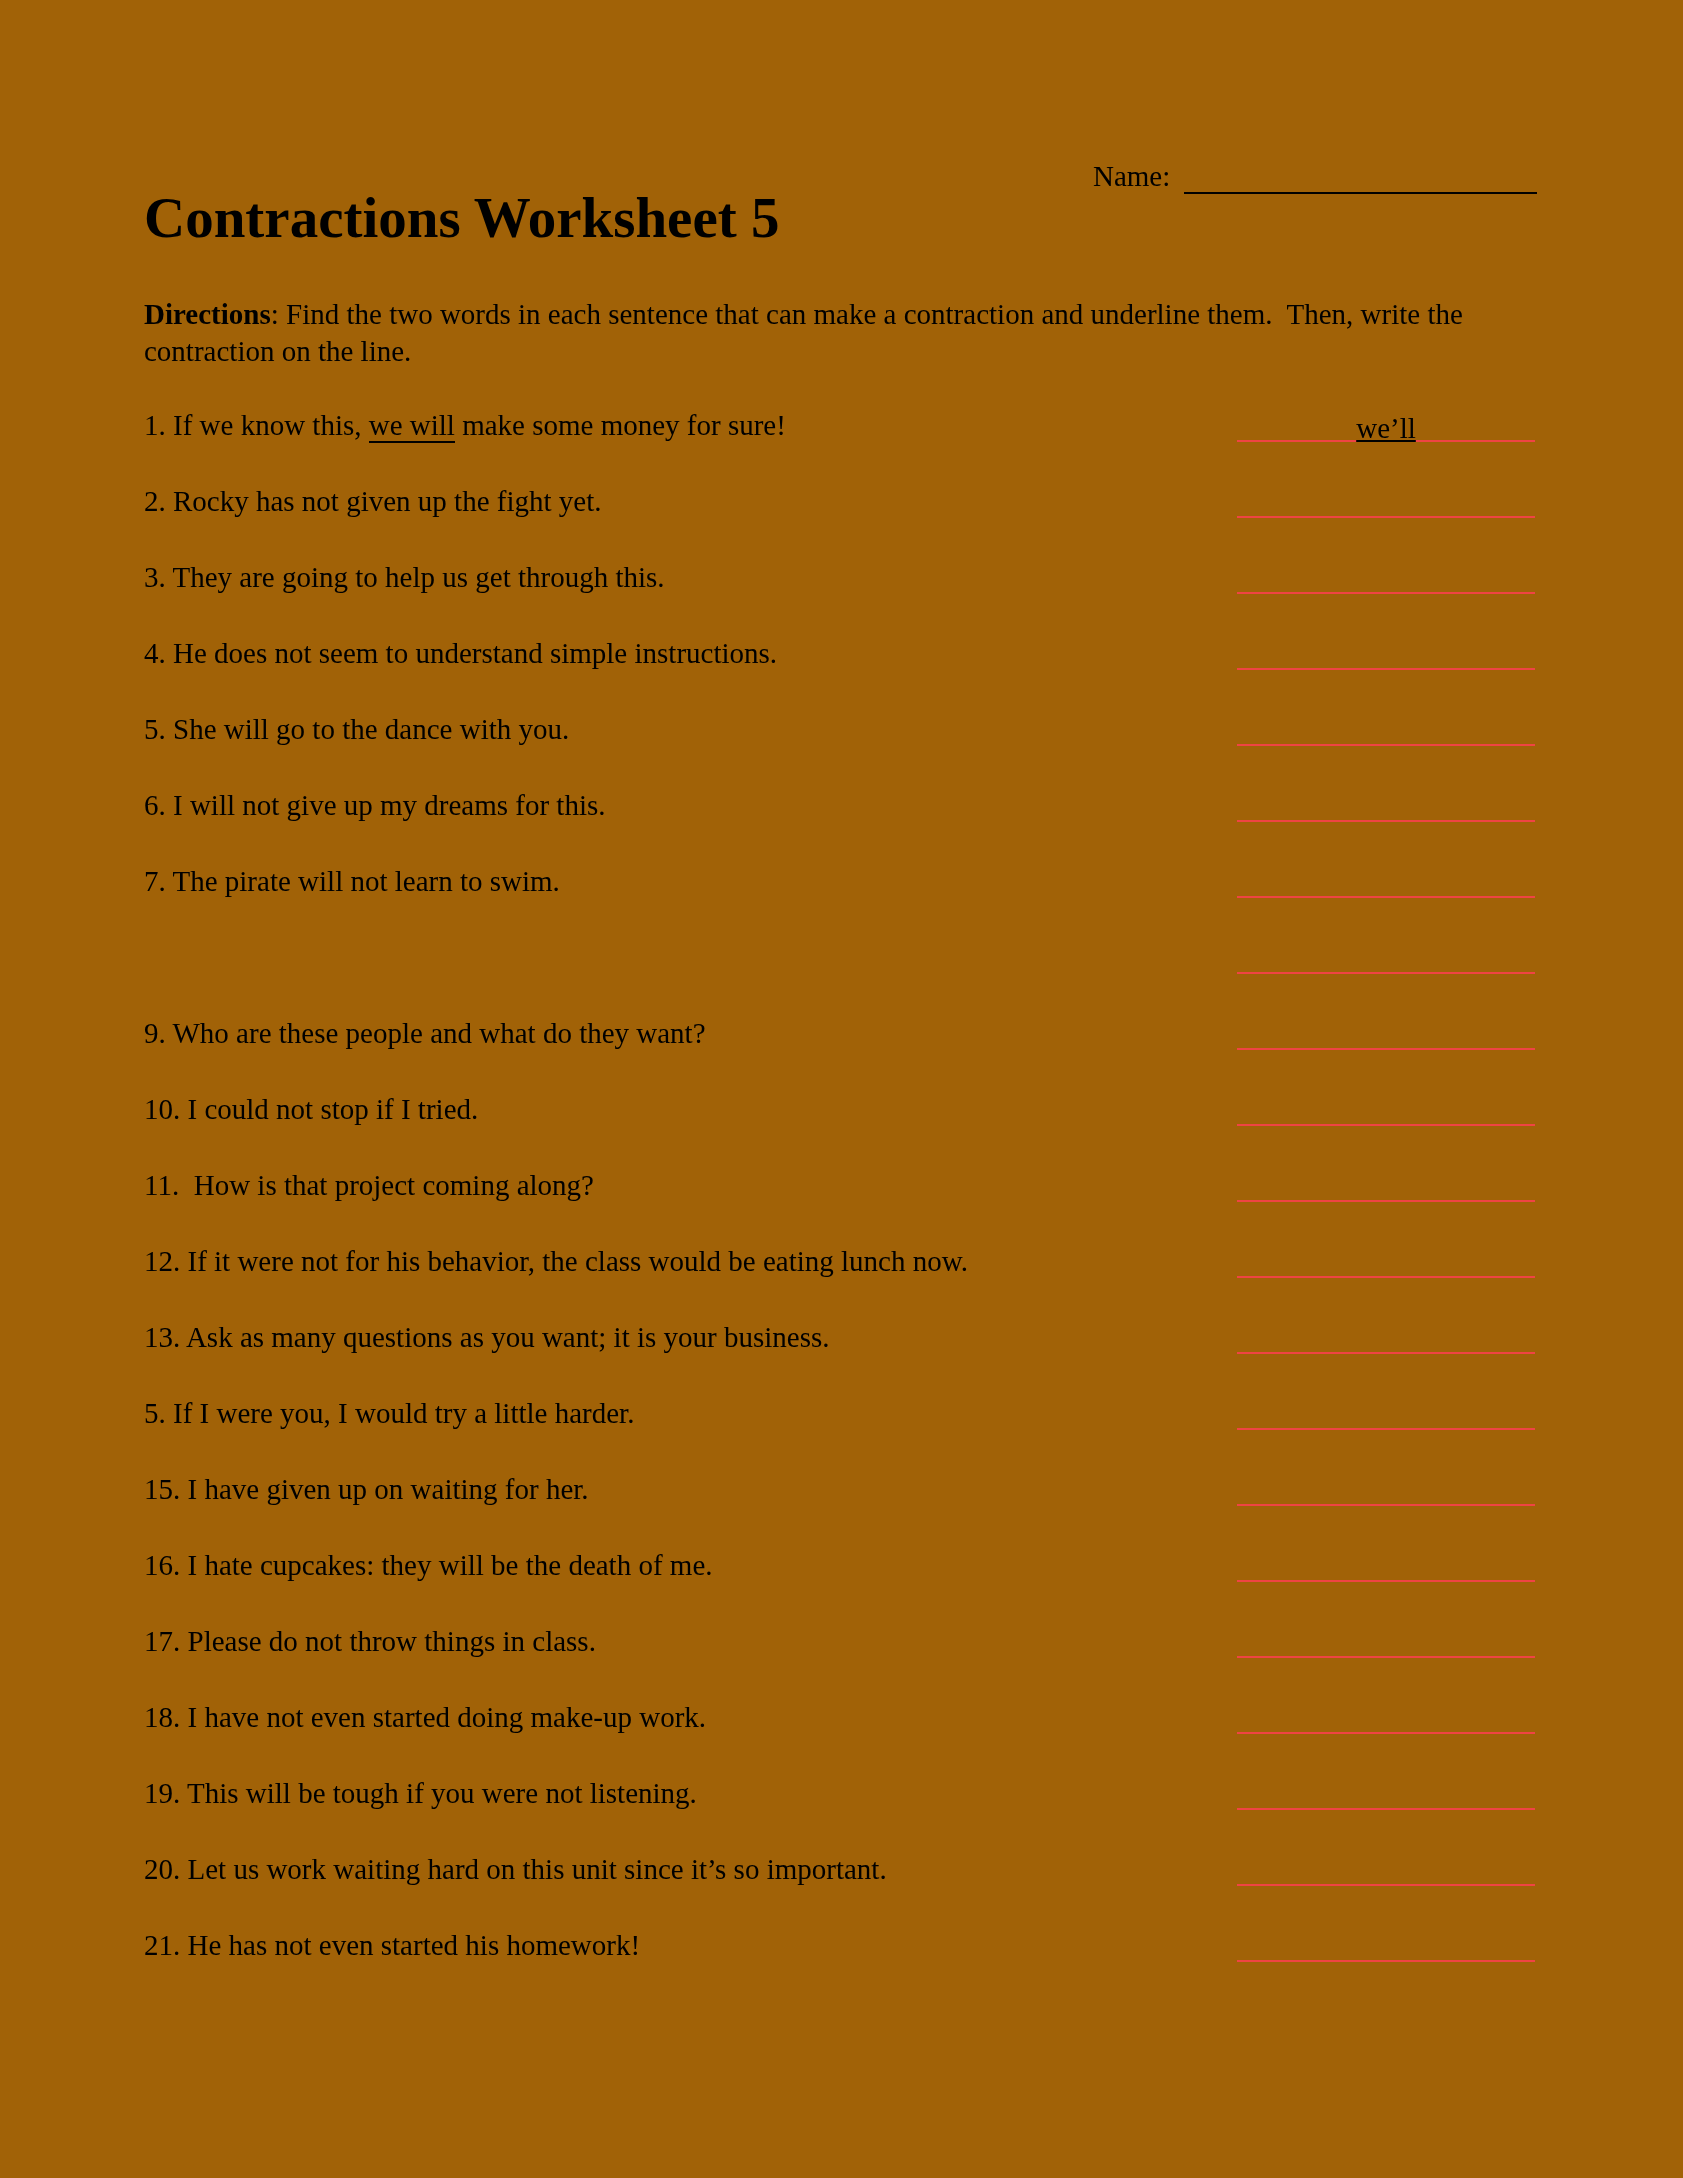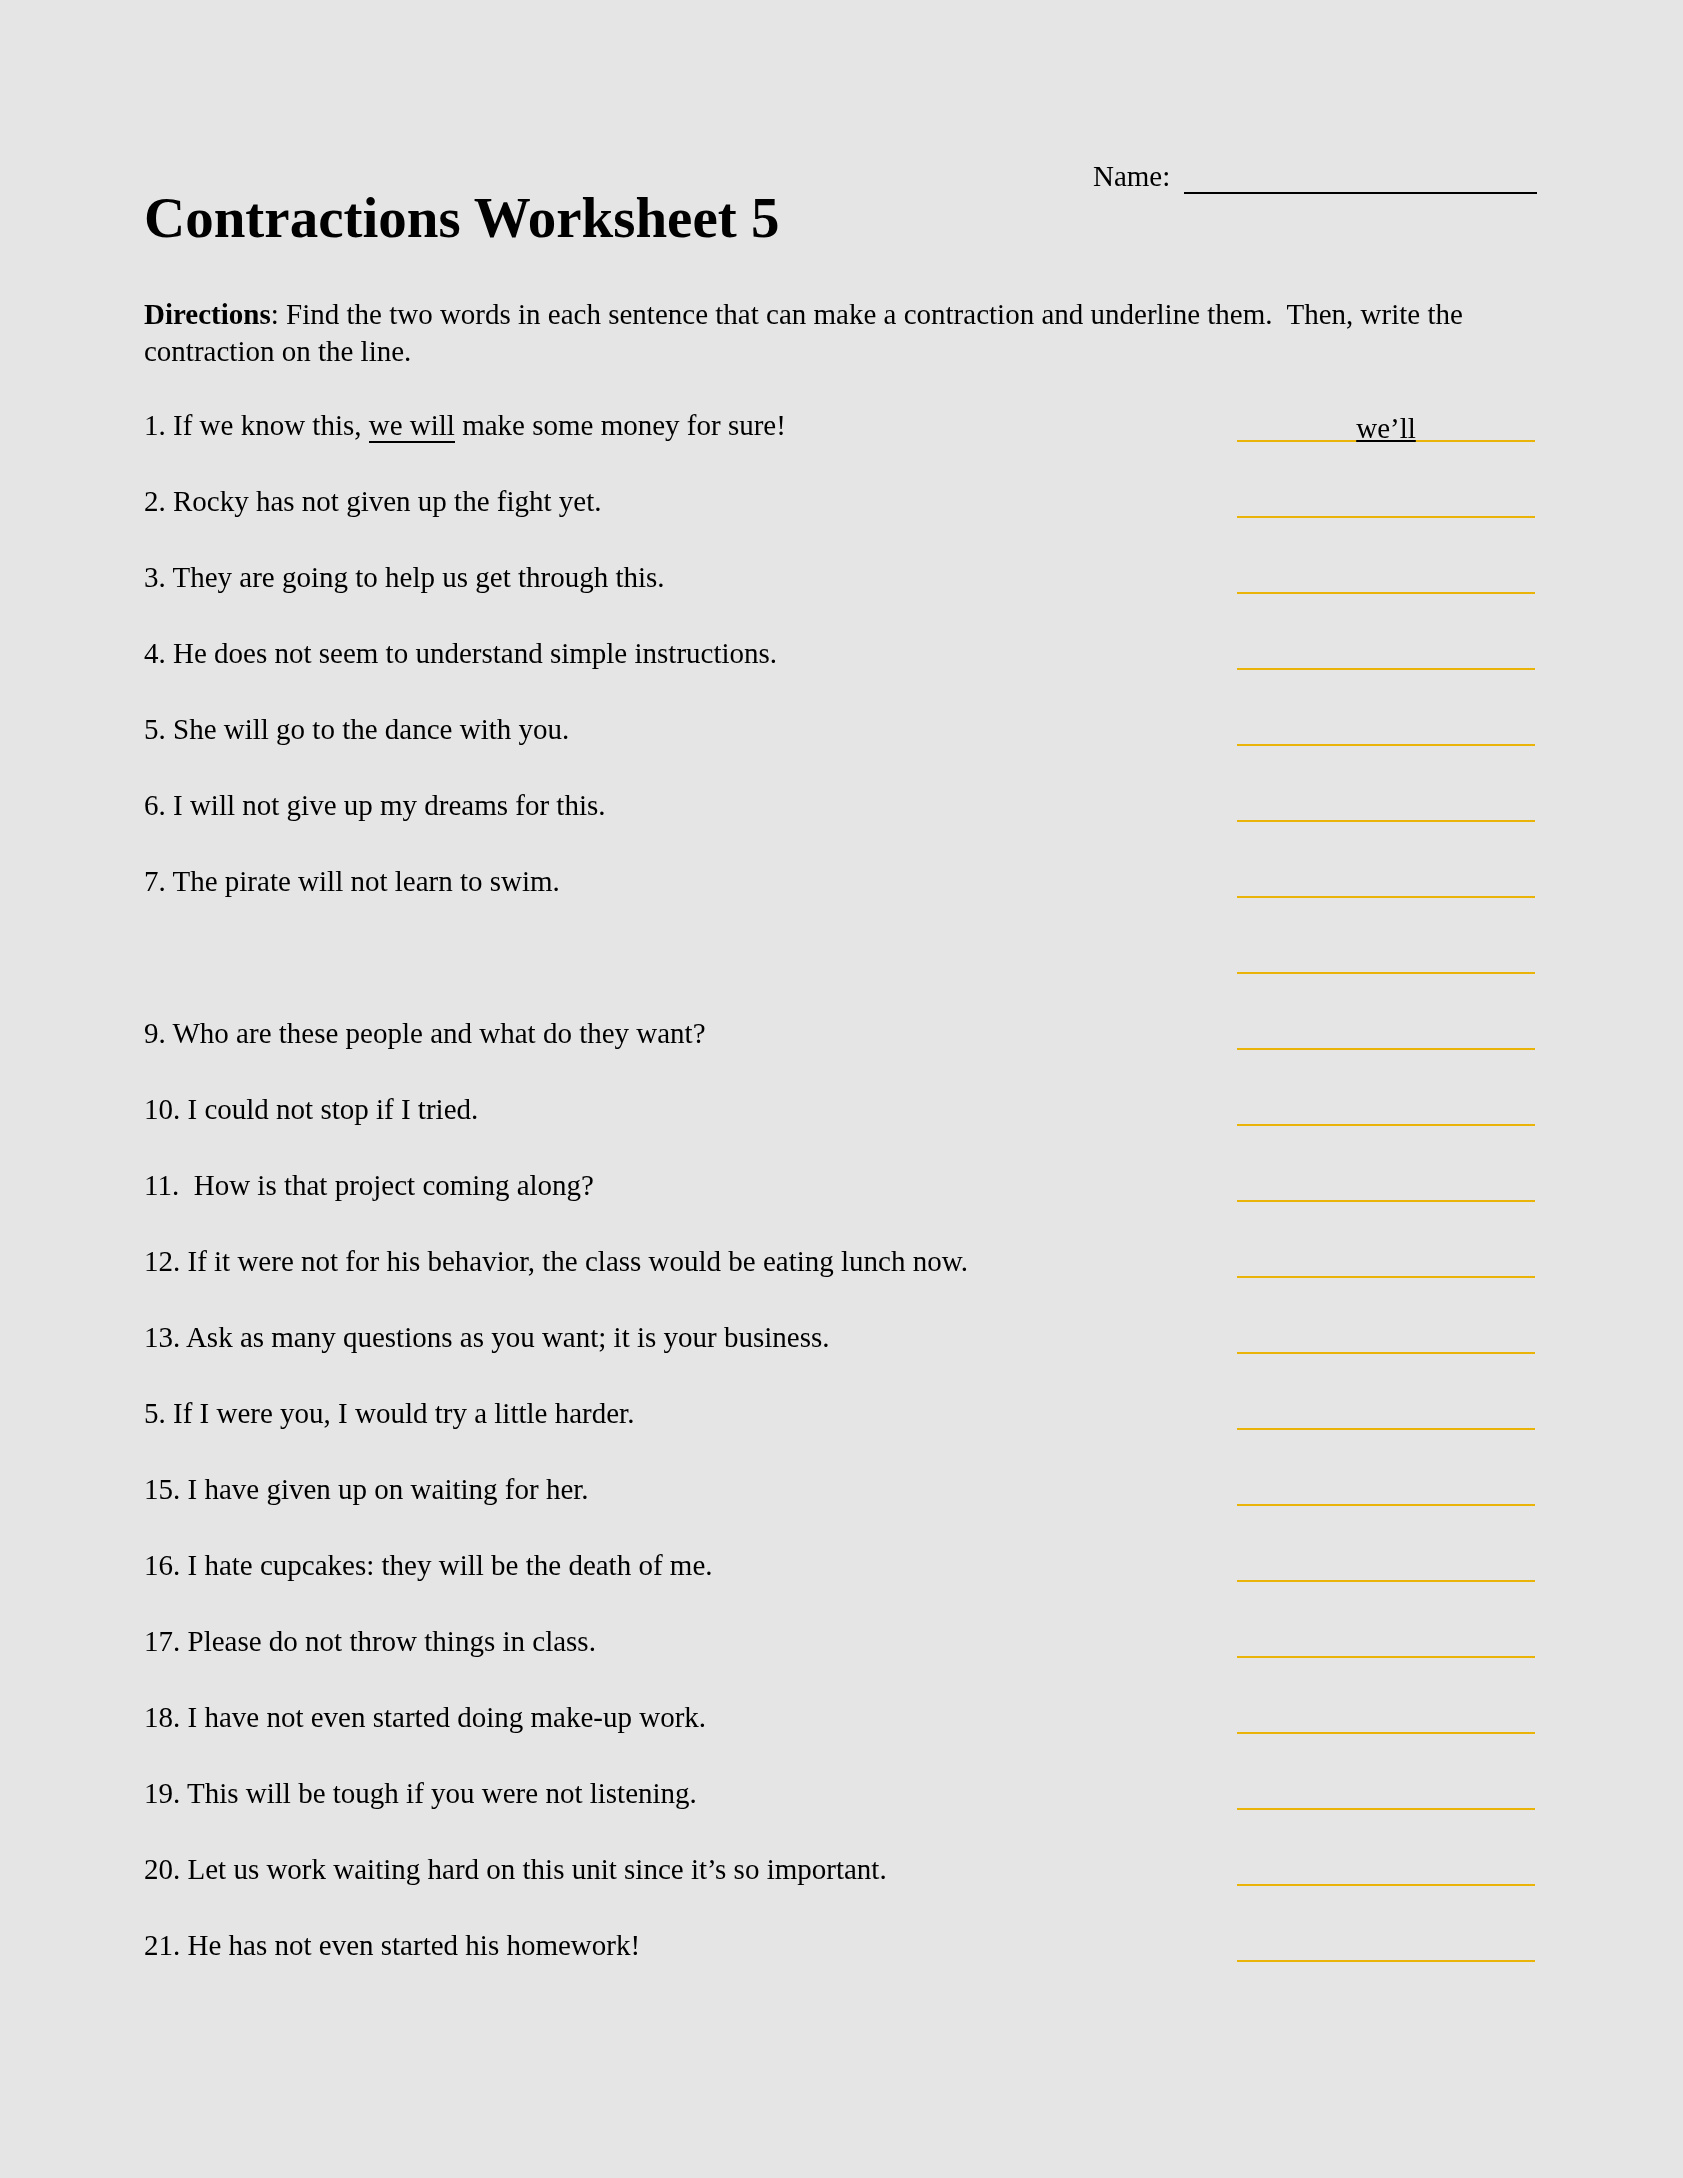--- a/index.html
+++ b/index.html
@@ -1,21 +1,21 @@
 <!DOCTYPE html>
 <html><head>
 <meta charset="utf-8">
 <style>
   html,body{margin:0;padding:0;background:#ffffff;}
   body{
     width:1683px;height:2178px;
     font-family:"Liberation Serif","DejaVu Serif",serif;
     color:#000;
   }
-  .page{position:relative;width:1683px;height:2178px;background:#e5e5e5;overflow:hidden;}
+  .page{position:relative;width:1683px;height:2178px;background:#a16207;overflow:hidden;}
 
   .name-row{
     position:absolute;left:1093px;top:158px;
     display:flex;align-items:flex-end;
     font-size:29px;line-height:36px;
   }
   .name-label{margin-right:14px;}
   .name-line{display:inline-block;width:353px;height:34px;border-bottom:2px solid #000;}
 
   .title{
@@ -29,21 +29,21 @@
   }
   .directions strong{font-weight:bold;}
 
   .items{position:absolute;left:0;top:407px;width:1683px;}
   .row{position:relative;height:36px;margin-bottom:40px;font-size:29px;line-height:36px;}
   .sentence{position:absolute;left:144px;top:0;white-space:pre;}
   .u{border-bottom:2px solid #000;}
   .u:empty{border-bottom:none;}
   .blank{
     position:absolute;left:1237px;top:0;width:298px;height:33px;
-    border-bottom:2px solid #eab308;
+    border-bottom:2px solid #ef4444;
   }
   .answer{
     position:absolute;left:0;right:0;bottom:-3px;
     text-align:center;text-decoration:underline;line-height:29px;
   }
 </style>
 </head>
 <body>
 
 <div class="page">

